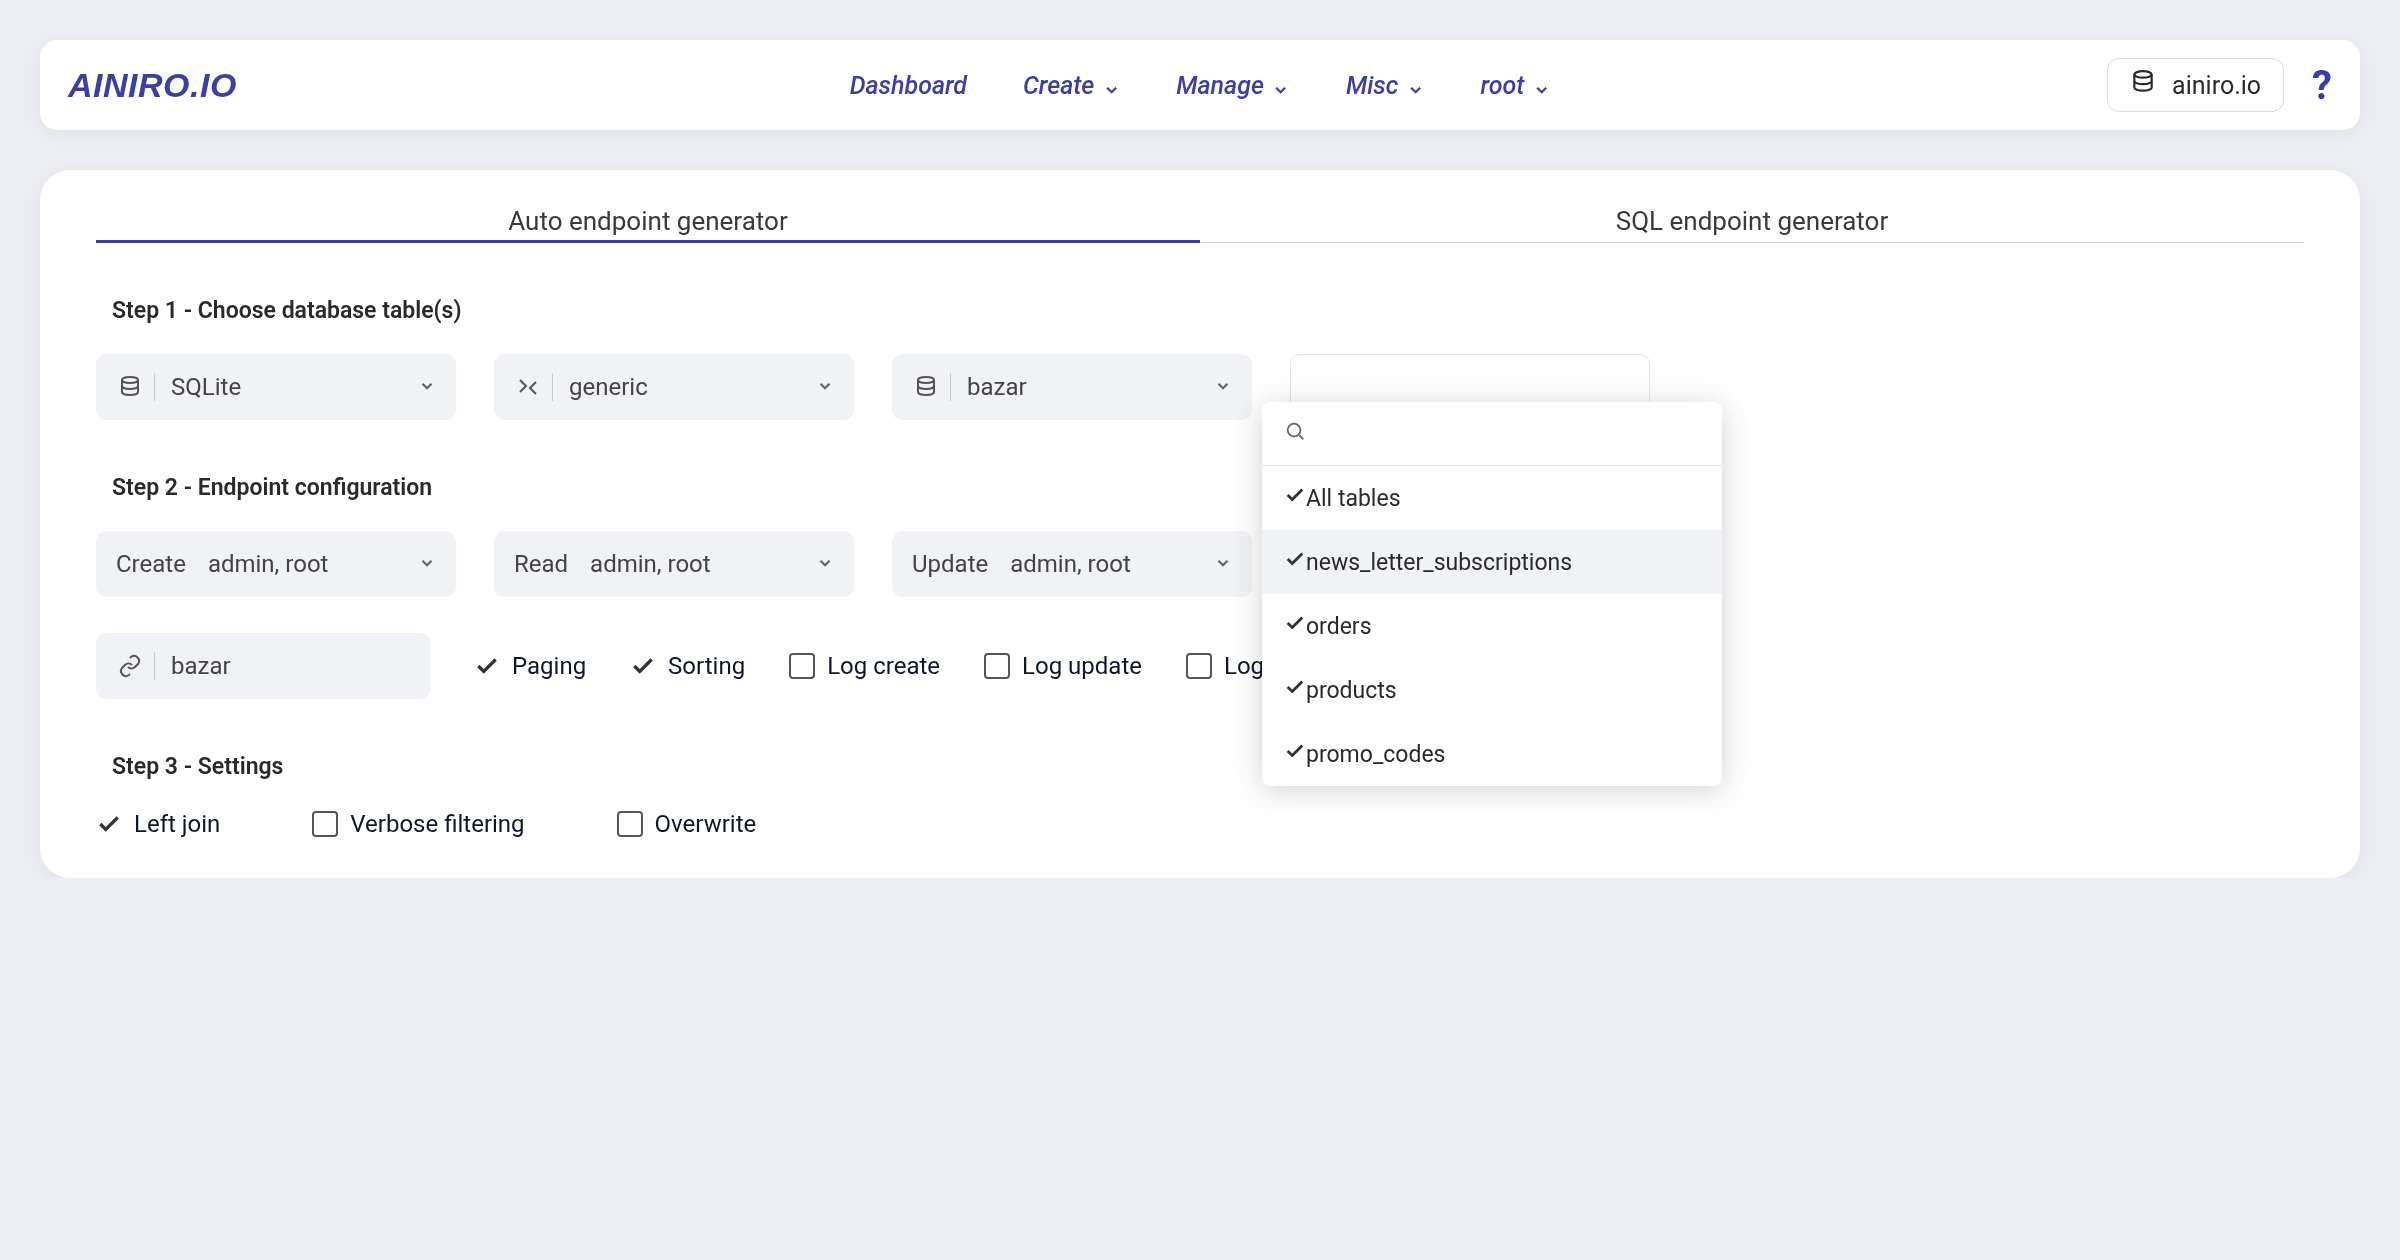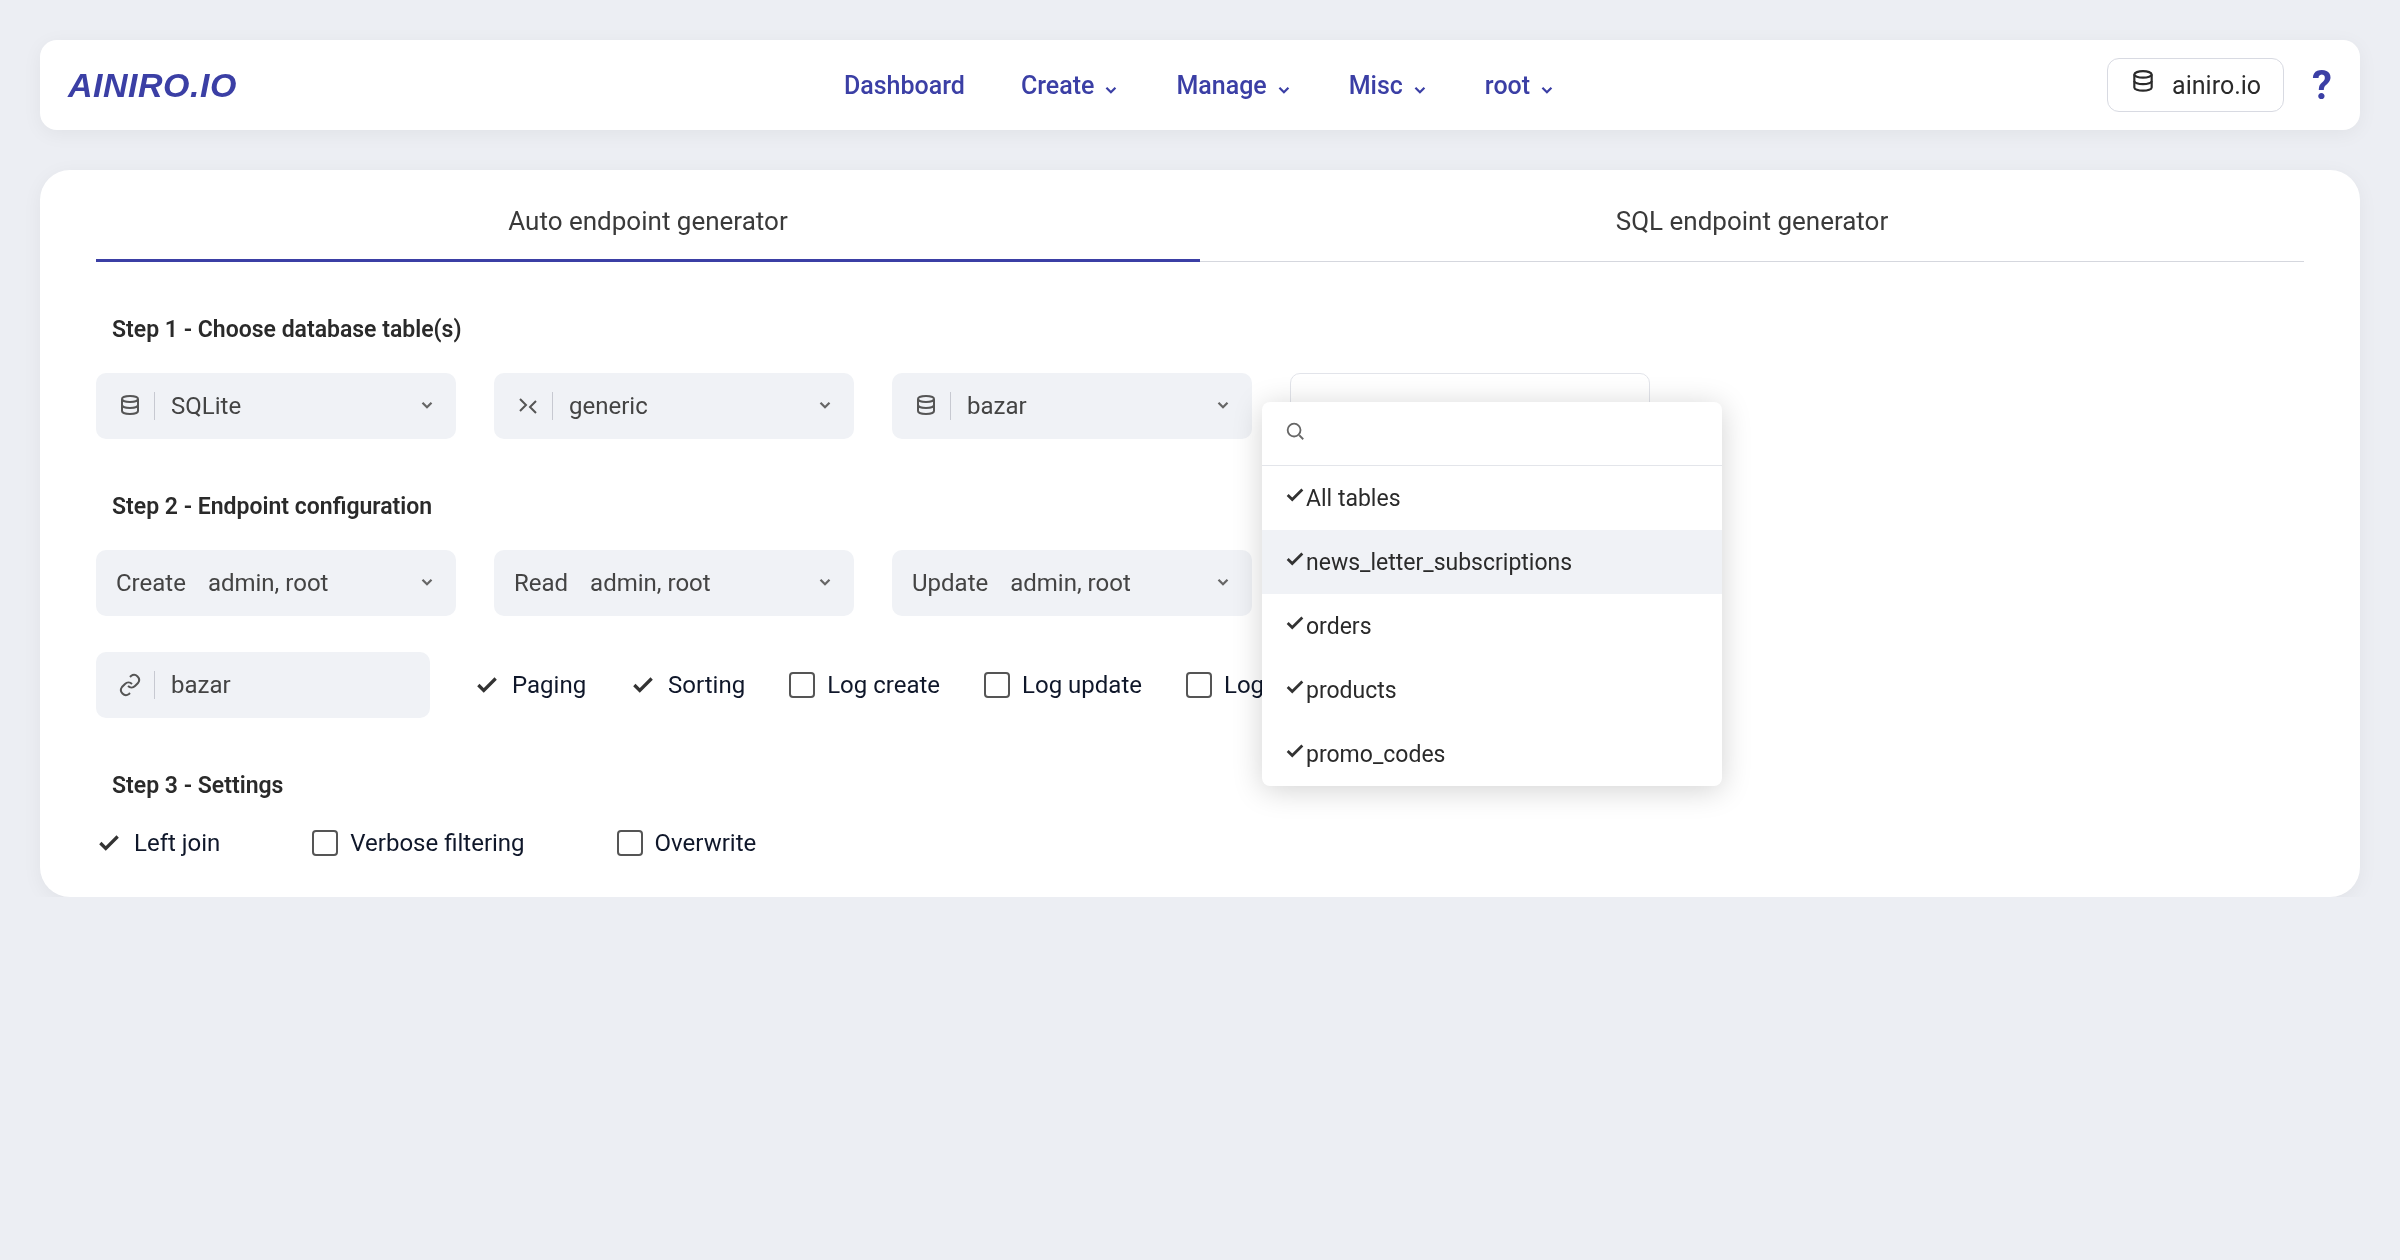--- a/index.html
+++ b/index.html
@@ -31,20 +31,21 @@
     letter-spacing: 0.5px;
     color: #3b3fa5;
     font-style: italic;
   }
   .nav {
     display: flex;
     gap: 56px;
     position: absolute;
     left: 50%;
     transform: translateX(-50%);
+    font-style: italic;
   }
   .nav-item {
     display: flex;
     align-items: center;
     gap: 8px;
     color: #3b3fa5;
     font-size: 25px;
     font-weight: 500;
     cursor: pointer;
   }
@@ -70,21 +71,21 @@
     font-weight: 700;
     color: #3b3fa5;
     cursor: pointer;
   }
   
   .main-card { margin-top: 40px; padding: 0 56px 40px; }
   .tabs { display: flex; }
   .tab {
     flex: 1;
     text-align: center;
-    padding: 36px 0 23px;
+    padding: 36px 0 4px;
     font-size: 26px;
     color: #3a3a3a;
     border-bottom: 1px solid #d5d7de;
     cursor: pointer;
   }
   .tab.active { border-bottom: 3px solid #3b3fa5; }
   .step-title { font-size: 23px; font-weight: 600; margin: 54px 16px 30px; }
   .row { display: flex; gap: 38px; flex-wrap: wrap; }
   .field {
     display: flex;

